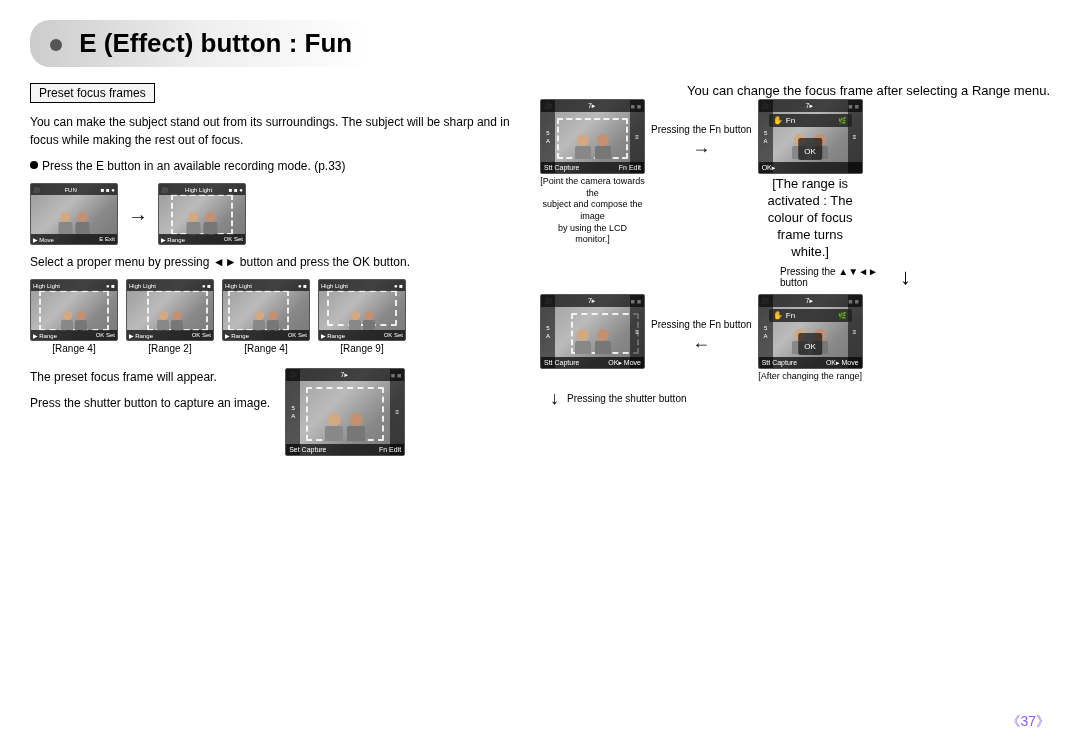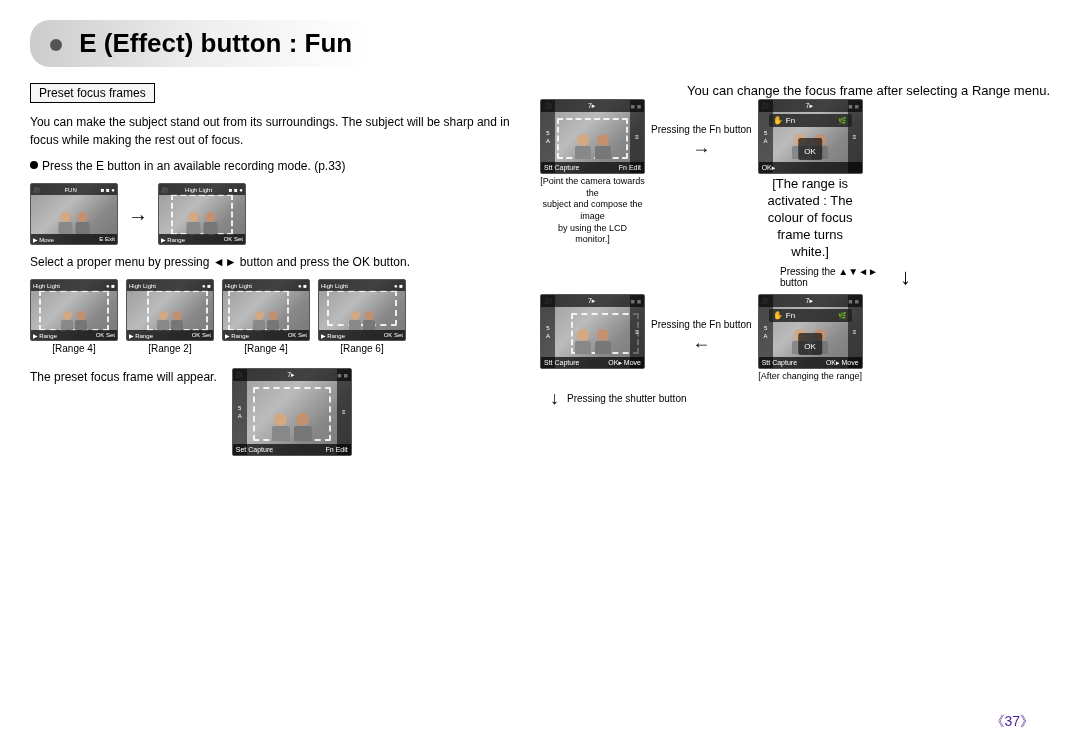--- a/index.html
+++ b/index.html
@@ -256,23 +256,23 @@
       flex-direction: column;
       align-items: center;
       justify-content: center;
       gap: 2px;
     }
     .med-cam-right span { color: #fff; font-size: 6px; }
 
     .page-number {
       position: absolute;
       bottom: 15px;
-      right: 46px;
+      right: 30px;
       font-size: 14px;
-      color: #4c1d95;
+      color: #8b5cf6;
     }
 
     .dashed-box {
       position: absolute;
       border: 2px dashed rgba(255,255,255,0.85);
       border-radius: 1px;
     }
   </style>
 </head>
 <body>
@@ -467,28 +467,29 @@
             </div>
             <div class="small-cam-top">
               <span>High Light</span>
               <span>● ■</span>
             </div>
             <div class="small-cam-bottom">
               <span>▶ Range</span>
               <span>OK Set</span>
             </div>
           </div>
-          <div class="range-label">[Range 6]</div>
+          <div class="range-label">[Range 9]</div>
         </div>
       </div>
 
       
       <div style="display:flex;align-items:flex-start;gap:15px;margin-top:14px;">
         <div>
           <div class="text-block">The preset focus frame will appear.</div>
+          <div class="text-block">Press the shutter button to capture an image.</div>
         </div>
 
         <div style="flex-shrink:0;">
           <div class="med-cam" style="width:120px;height:88px;">
             <div class="med-cam-photo">
 
               <div class="dashed-box" style="top:18px;left:20px;right:20px;bottom:14px;"></div>
               <div style="position:absolute;bottom:14px;left:50%;transform:translateX(-50%);display:flex;gap:4px;">
                 <div style="display:flex;flex-direction:column;align-items:center;">
                     <div style="width:13px;height:13px;background:#d4a880;border-radius:50%;"></div>

